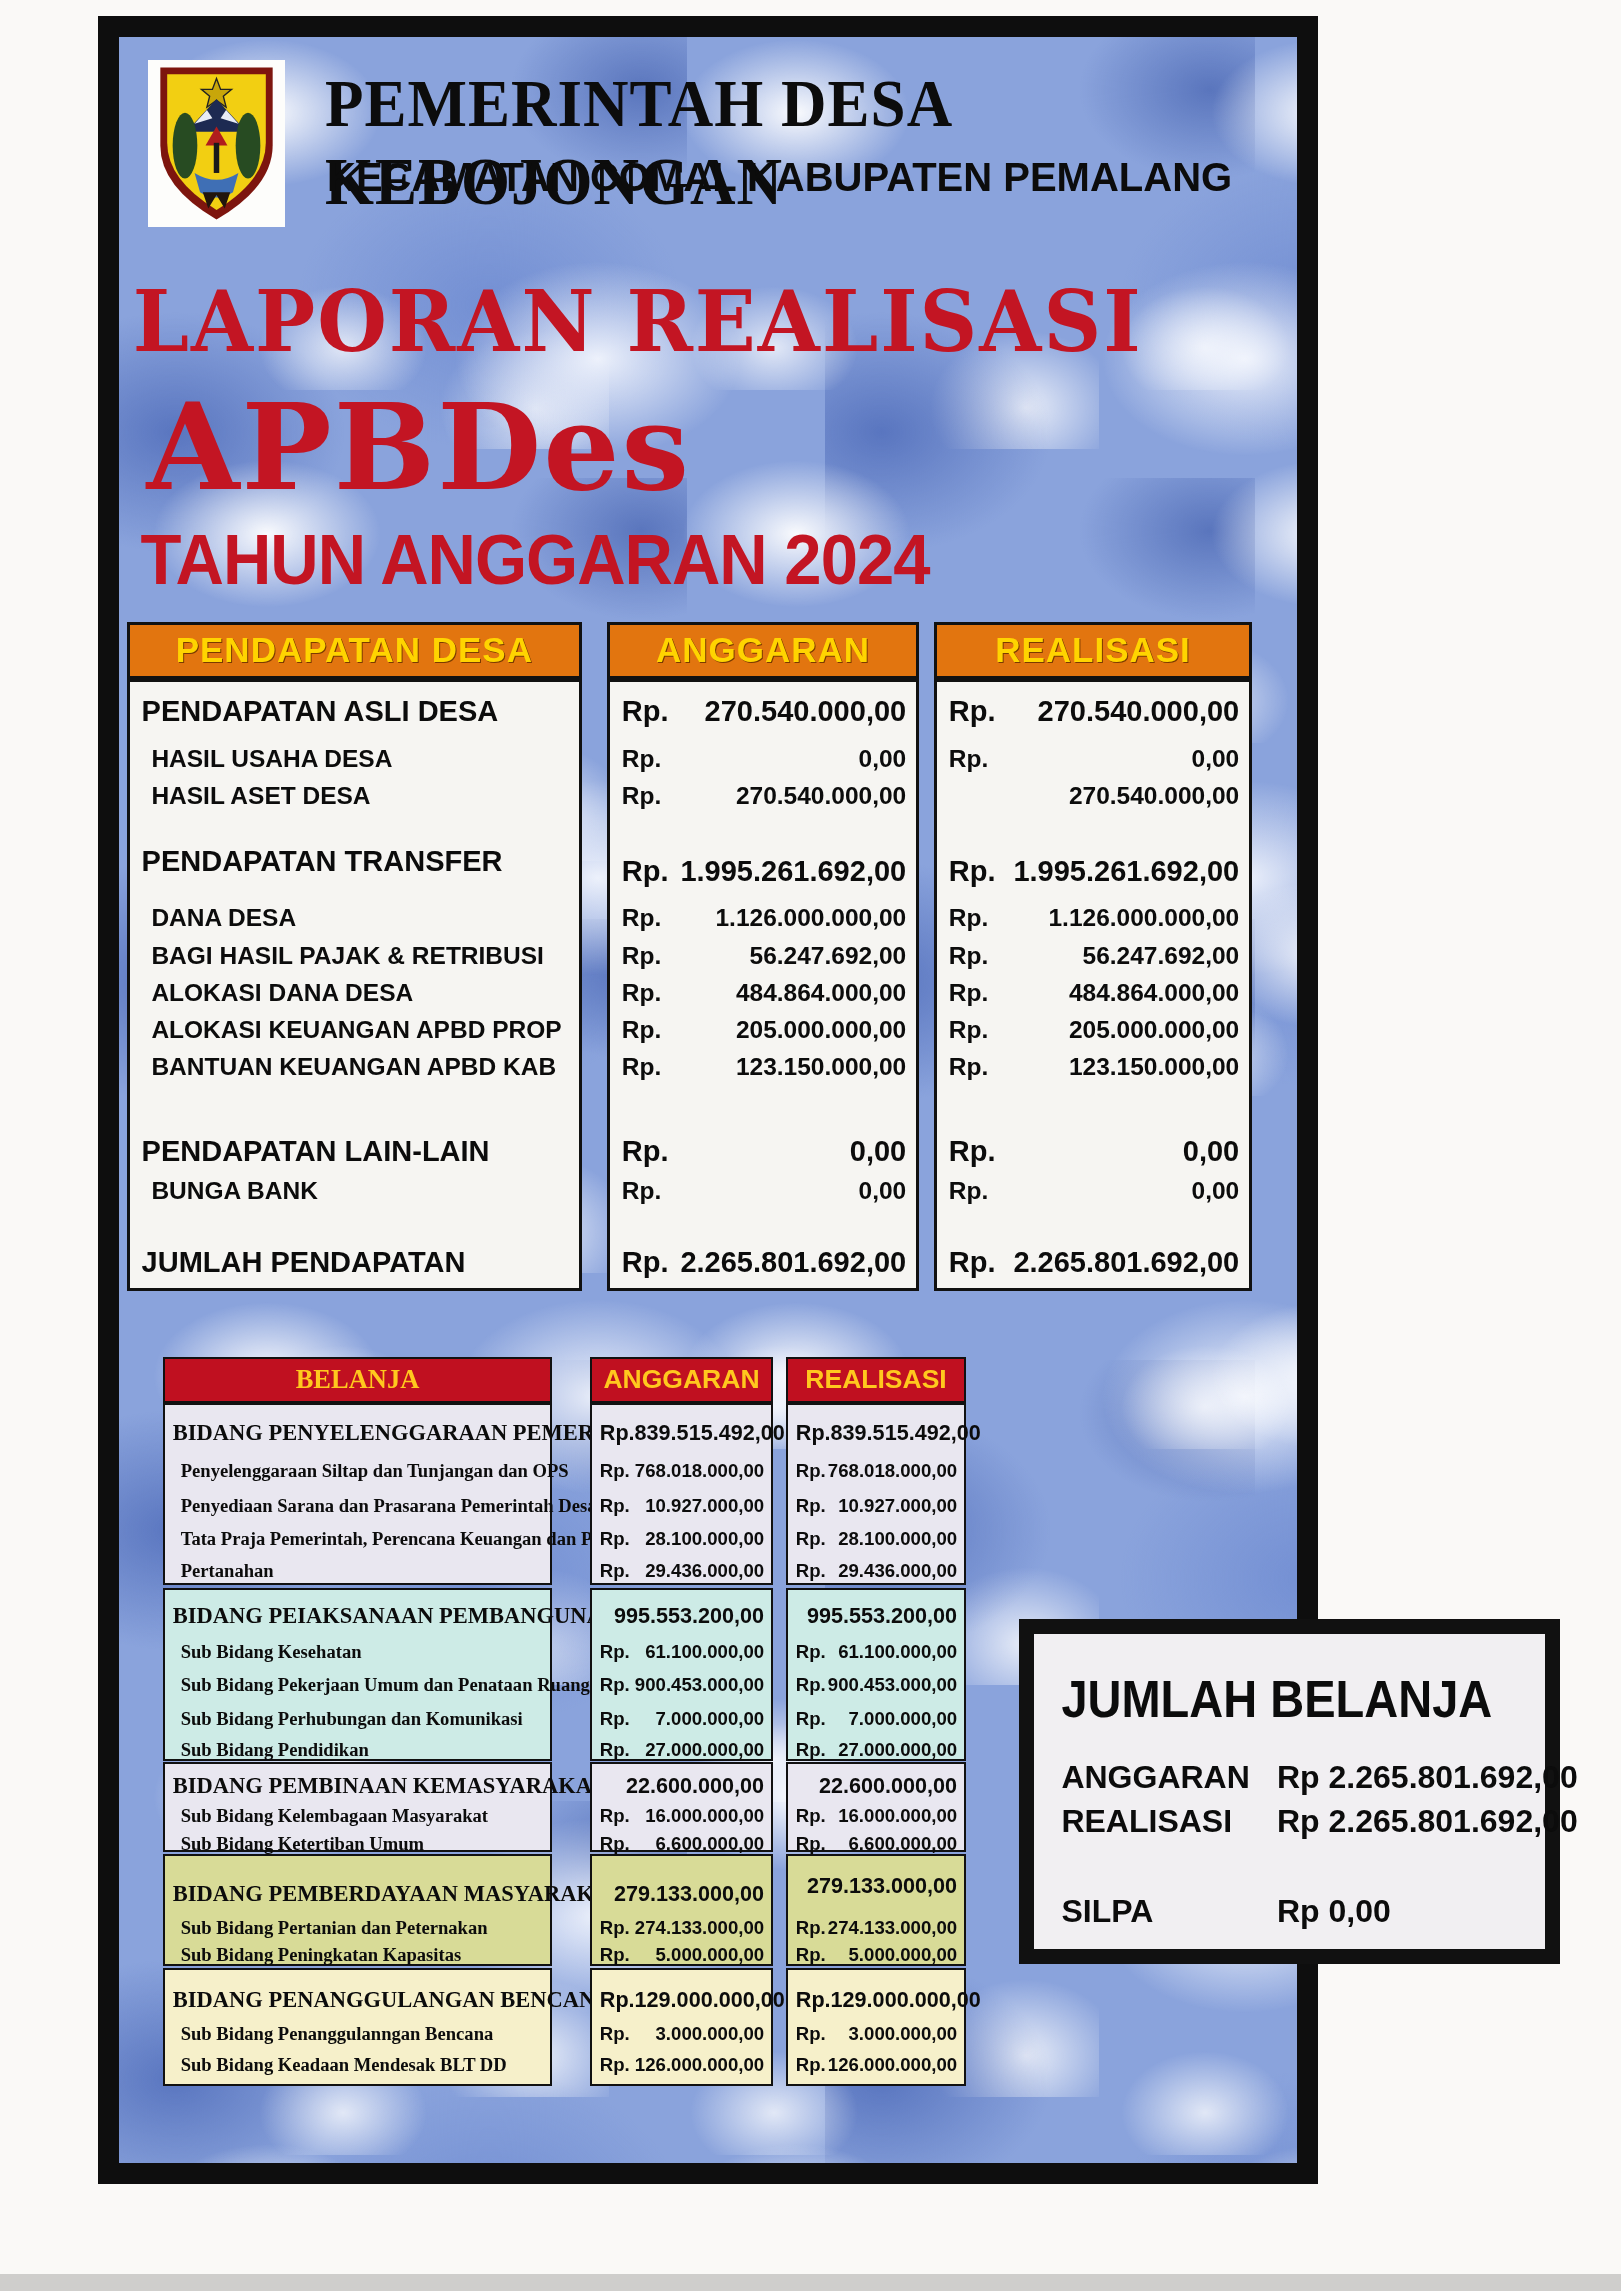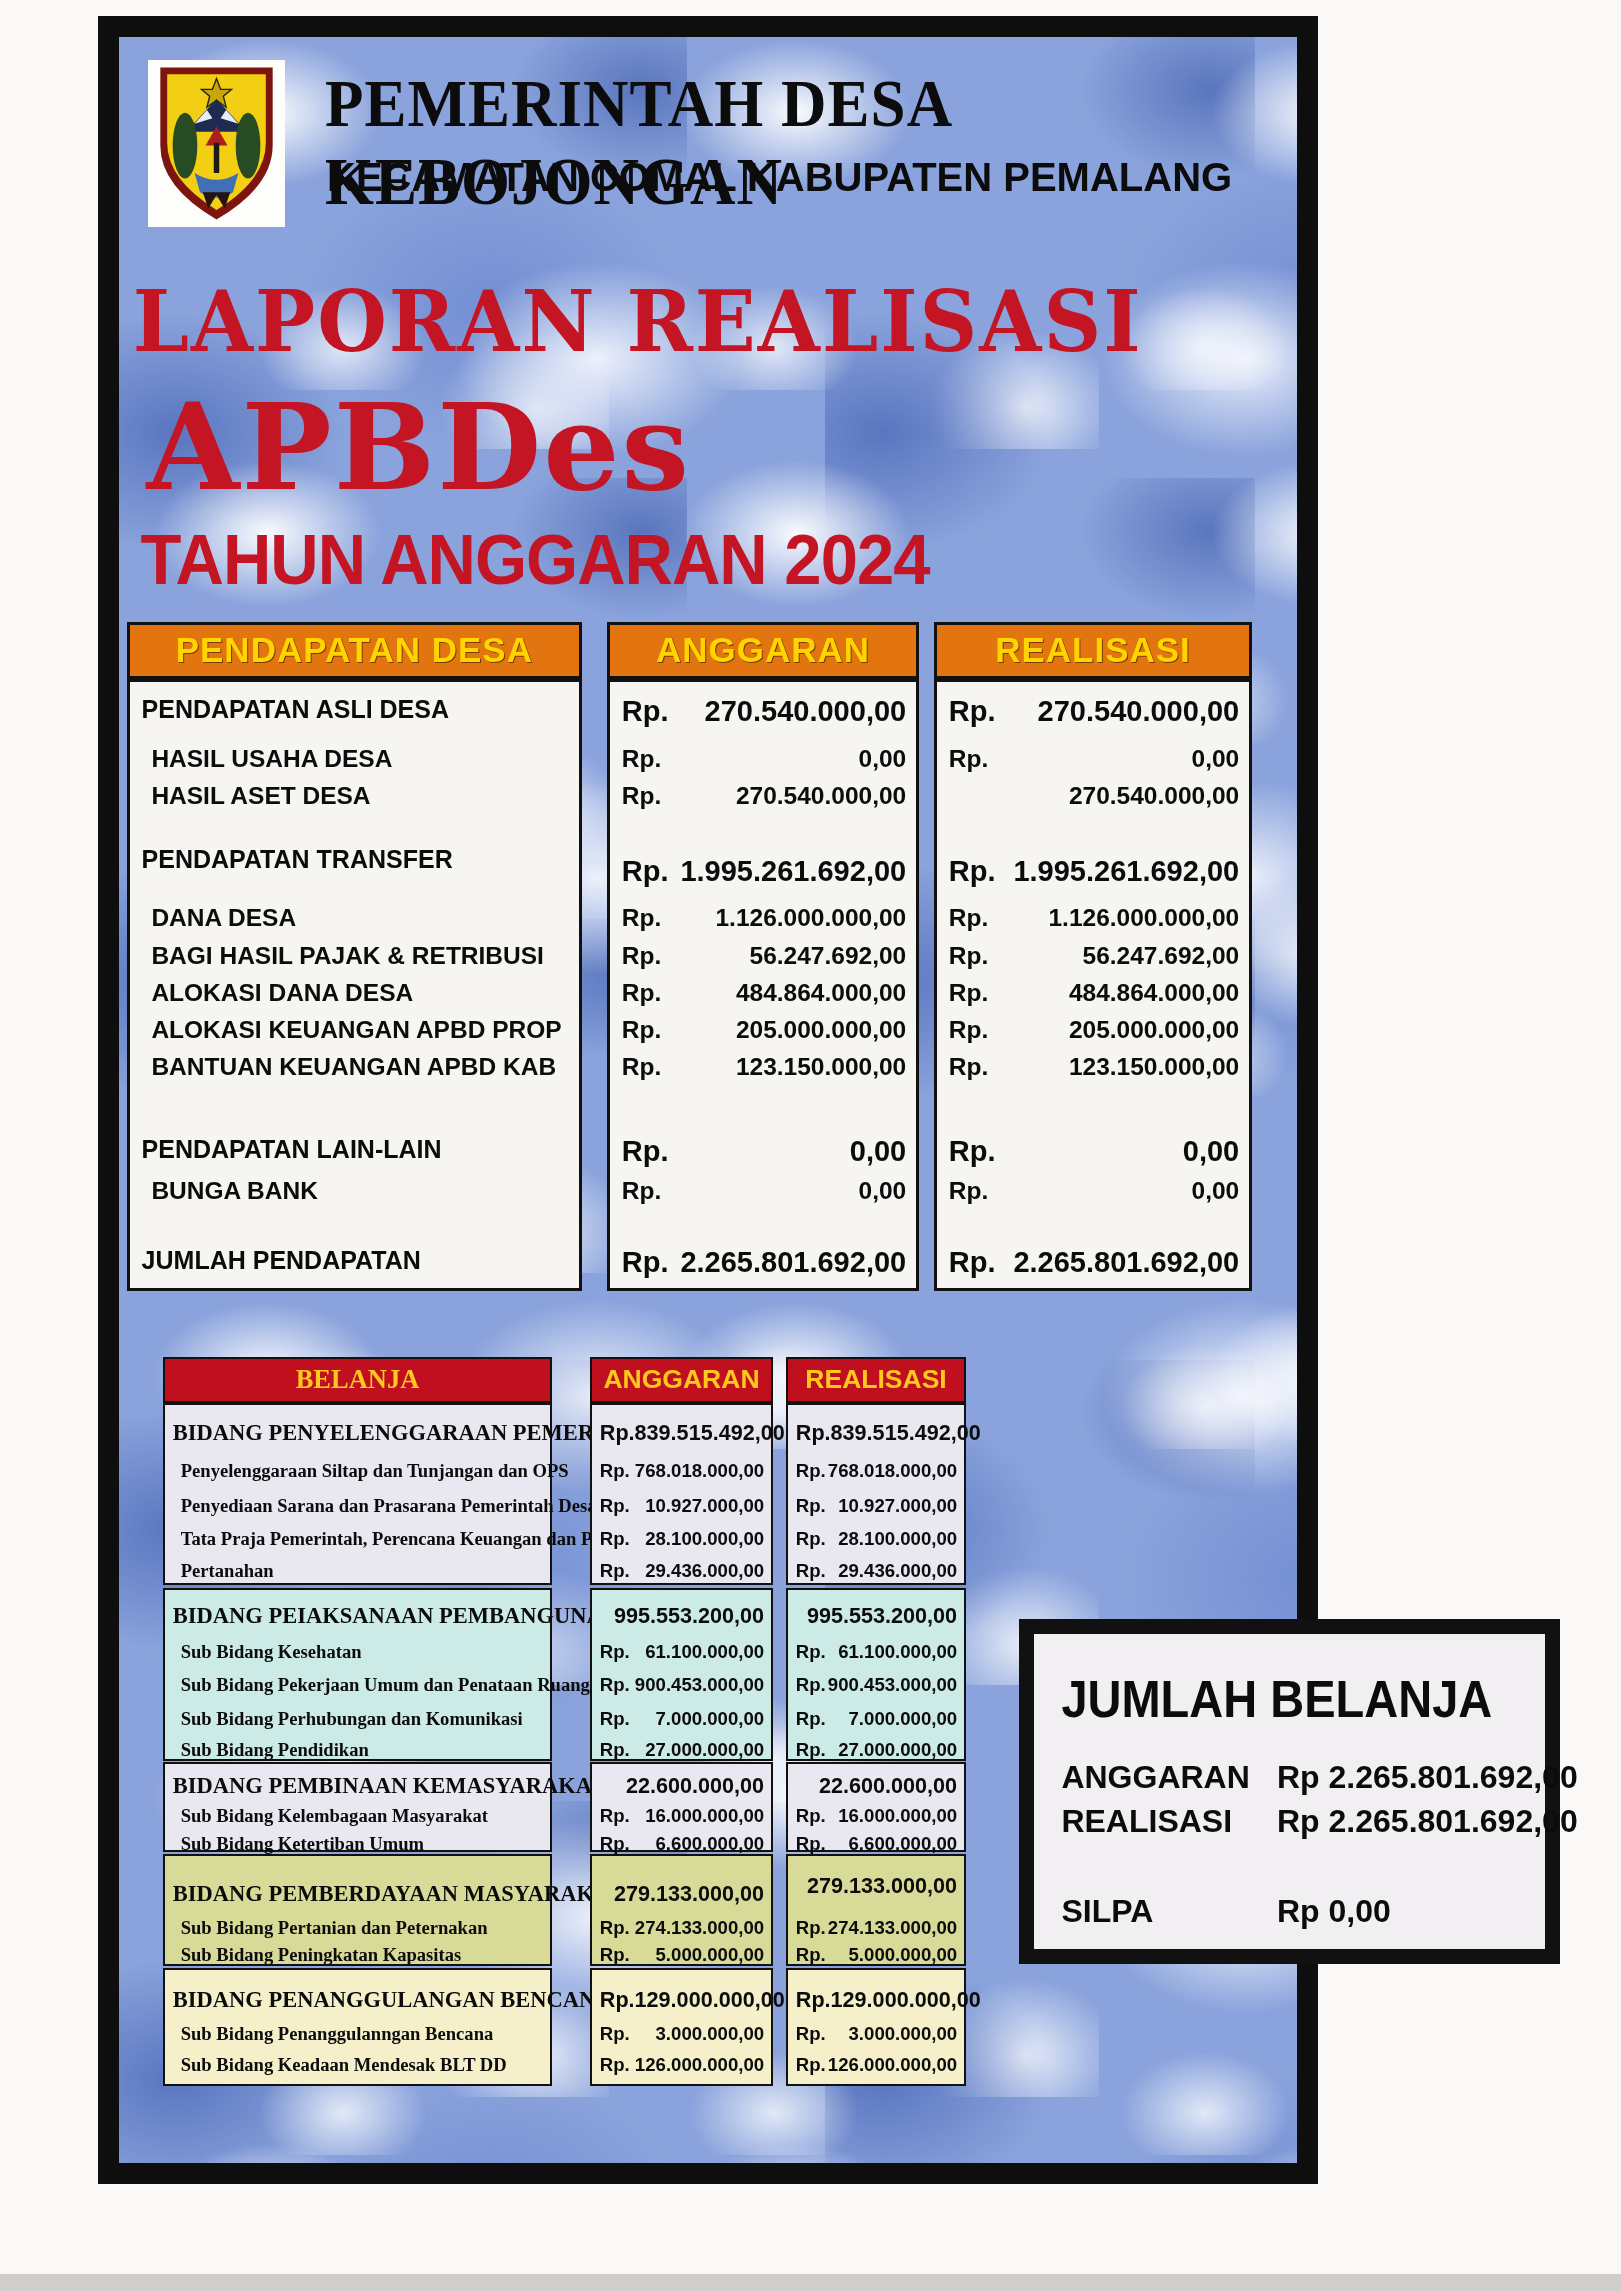--- a/index.html
+++ b/index.html
@@ -42,21 +42,21 @@
     color:#ffd400;font-weight:bold;text-align:center;
     display:flex;align-items:center;justify-content:center;
     text-shadow:1px 1px 0 #7a3b00;}
   .panel{background:#f6f5f2;border:3.9px solid #111;box-sizing:border-box;}
   .t1h{top:585px;height:57px;font-size:35px;letter-spacing:1px;}
   .t1b{top:642px;height:612px;}
   .c1{left:7.8px;width:455px;}
   .c2{left:488px;width:312px;}
   .c3{left:815px;width:318px;}
   .lrow{position:absolute;font-weight:bold;color:#0c0c0c;white-space:nowrap;}
-  .main{font-size:25px;left:11.8px;}
+  .main{font-size:29px;left:11.8px;}
   .sub{font-size:24.5px;left:21.6px;}
   .vrow{position:absolute;left:11.8px;right:9.8px;display:flex;justify-content:space-between;
         align-items:baseline;font-weight:bold;color:#0c0c0c;}
   .vrow .amt{margin-left:auto;}
   .vmain{font-size:29px;}
   .vsub{font-size:24.5px;}
   
   .hd-red{background:#c01020;border:2.9px solid #111;box-sizing:border-box;
     color:#ffc81e;font-weight:bold;text-align:center;
     display:flex;align-items:center;justify-content:center;}

